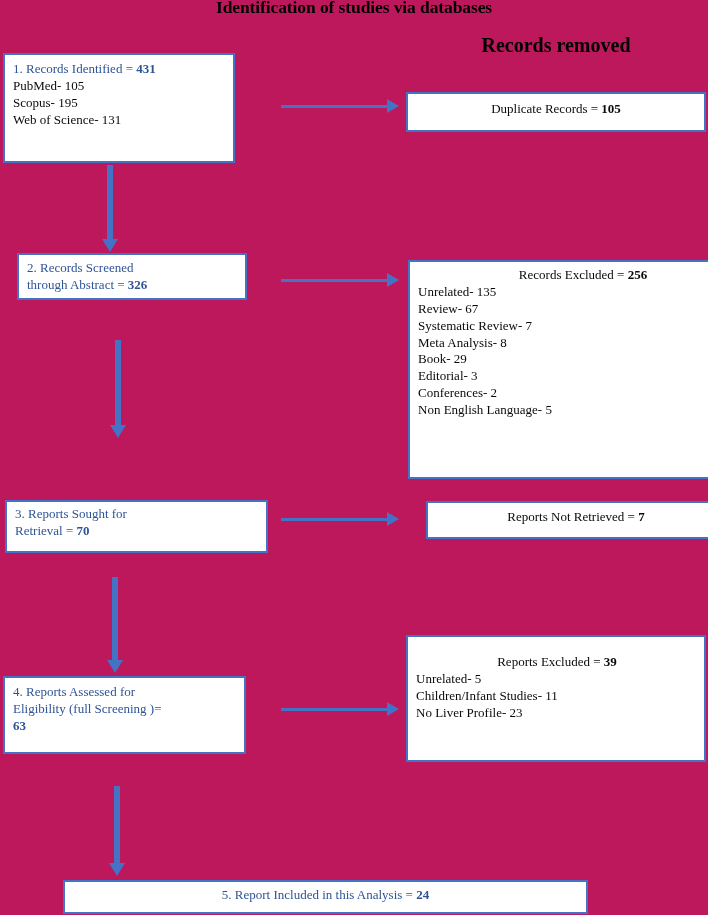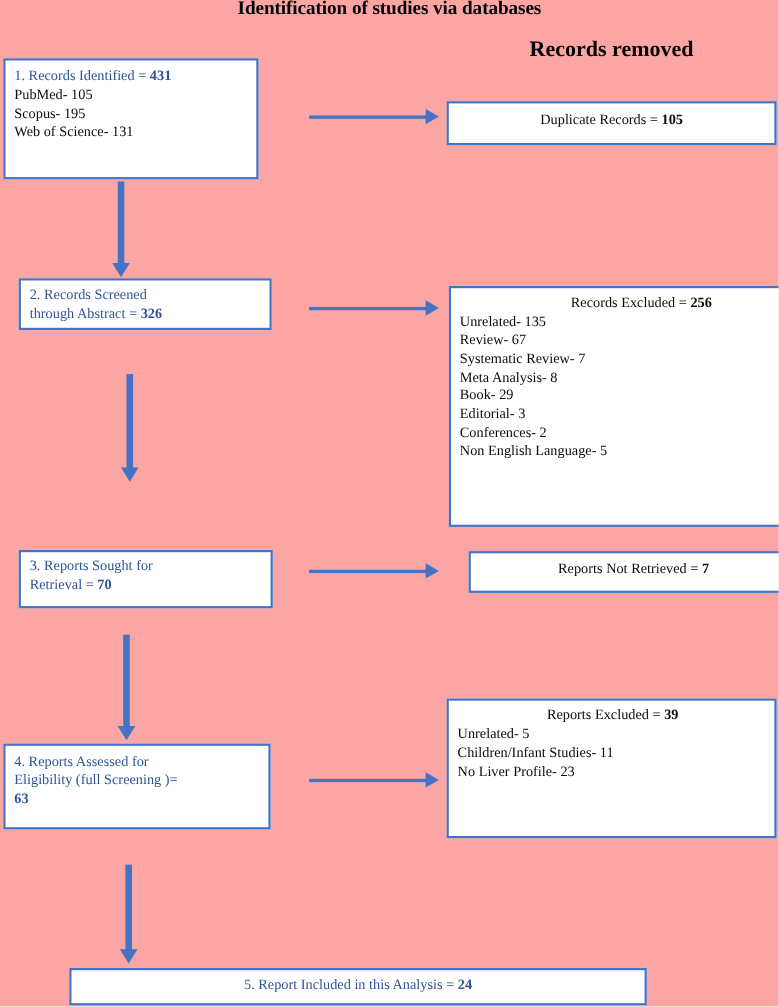--- a/index.html
+++ b/index.html
@@ -4,21 +4,21 @@
 <style>
   html, body {
     margin: 0;
     padding: 0;
     background: #ffffff;
   }
   #page {
     position: relative;
     width: 708px;
     height: 915px;
-    background: #fca5a5;
+    background: #be185d;
     overflow: hidden;
     font-family: "Liberation Serif", "DejaVu Serif", serif;
   }
 
   
   .diagram-title {
     position: absolute;
     left: 0;
     top: -3px;
     width: 708px;
@@ -129,21 +129,21 @@
     </div>
   </div>
 
   <div class="box" style="left:17px; top:253px; width:230px; height:47px;">
     <div class="box-inner" style="padding-top:5px;">
       <span class="ln blue">2. Records Screened</span>
       <span class="ln blue"><span>through Abstract = </span><span class="b">326</span></span>
     </div>
   </div>
 
-  <div class="box" style="left:17px; top:500px; width:231px; height:53px;">
+  <div class="box" style="left:5px; top:500px; width:263px; height:53px;">
     <div class="box-inner" style="padding-top:4px;">
       <span class="ln blue">3. Reports Sought for</span>
       <span class="ln blue"><span>Retrieval = </span><span class="b">70</span></span>
     </div>
   </div>
 
   <div class="box" style="left:3px; top:676px; width:243px; height:78px;">
     <div class="box-inner" style="padding-top:6px;">
       <span class="ln blue">4. Reports Assessed for</span>
       <span class="ln blue">Eligibility (full Screening )=</span>
@@ -177,21 +177,21 @@
     </div>
   </div>
 
   <div class="box" style="left:406px; top:501px; width:300px; height:38px;margin-left:20px;">
     <div class="box-inner center" style="padding-top:6px;">
       <span class="ln black"><span>Reports Not Retrieved = </span><span class="b">7</span></span>
     </div>
   </div>
 
   <div class="box" style="left:406px; top:635px; width:300px; height:127px;">
-    <div class="box-inner" style="padding-top:5px;">
+    <div class="box-inner" style="padding-top:5px;margin-top:12px;">
       <span class="ln black center-line"><span>Reports Excluded = </span><span class="b">39</span></span>
       <span class="ln black">Unrelated-  5</span>
       <span class="ln black">Children/Infant Studies- 11</span>
       <span class="ln black">No Liver Profile- 23</span>
     </div>
   </div>
 
   <div class="v-arrow" style="left:110px; top:165px; height:88px;">
     <div class="shaft" style="height:76px;"></div>
     <div class="head" style="top:74px;"></div>

